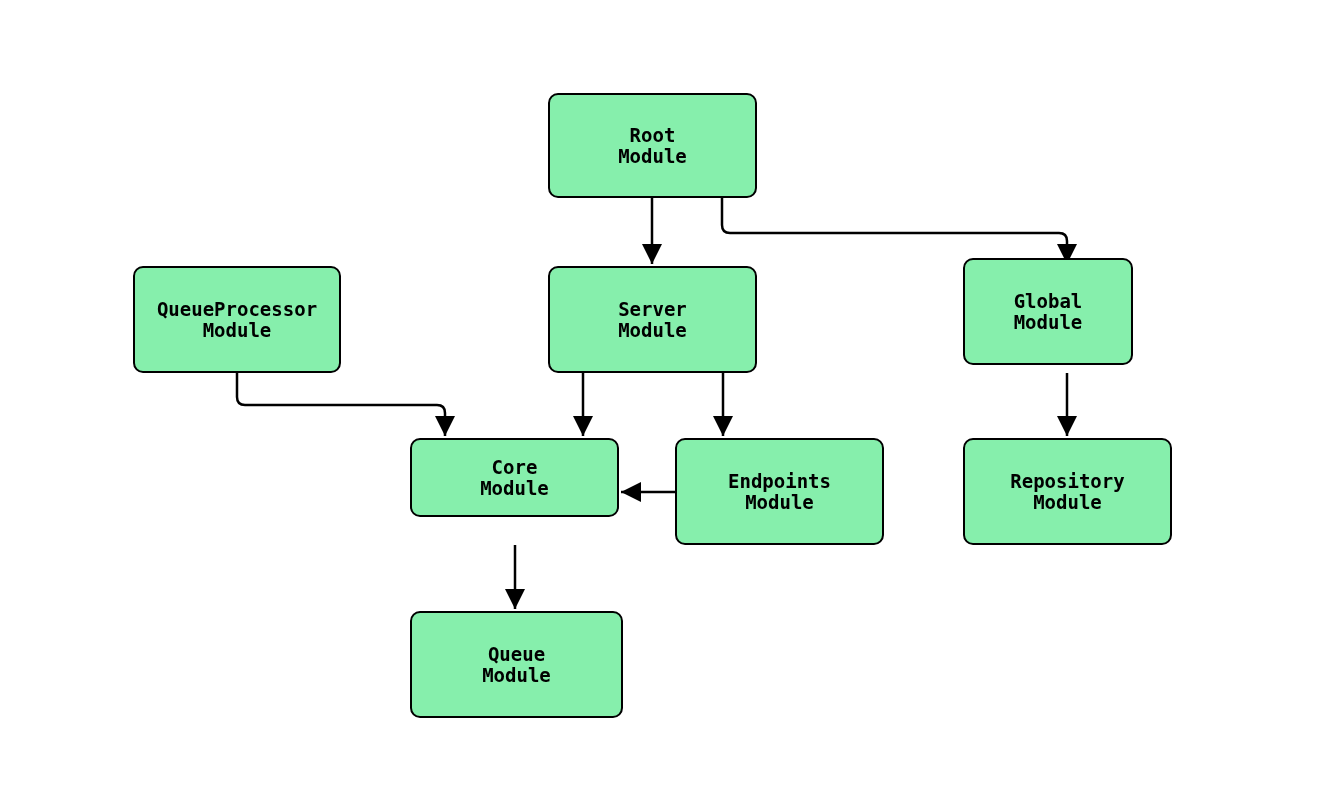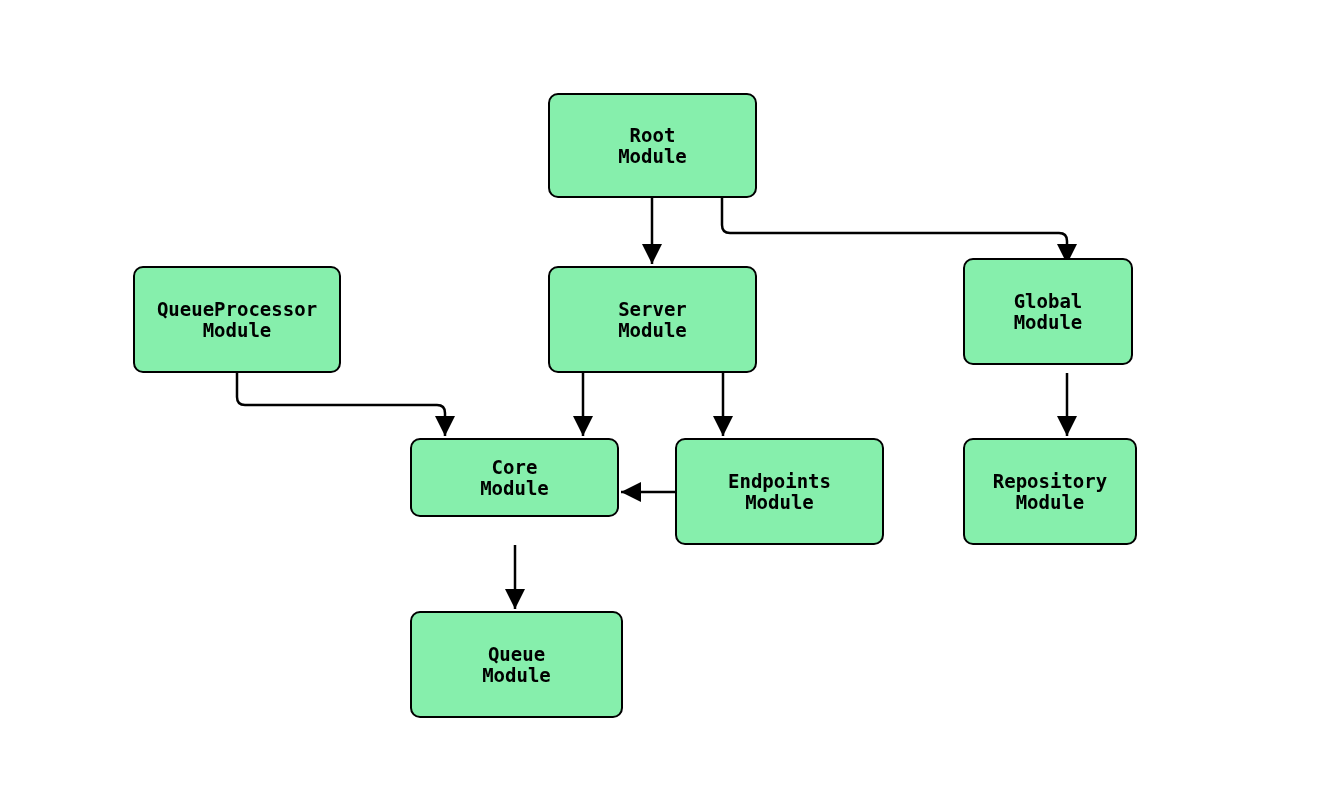--- a/index.html
+++ b/index.html
@@ -45,21 +45,21 @@
     line-height: 21px;
     color: #000000;
   }
   
   #node-root          { left: 548px;  top: 93px;  width: 209px; height: 105px; }
   #node-queueprocessor{ left: 133px;  top: 266px; width: 208px; height: 107px; }
   #node-server        { left: 548px;  top: 266px; width: 209px; height: 107px; }
   #node-global        { left: 963px;  top: 258px; width: 170px; height: 107px; }
   #node-core          { left: 410px;  top: 438px; width: 209px; height: 79px; }
   #node-endpoints     { left: 675px;  top: 438px; width: 209px; height: 107px; }
-  #node-repository    { left: 963px;  top: 438px; width: 174px; height: 107px; }
+  #node-repository    { left: 963px;  top: 438px; width: 209px; height: 107px; }
   #node-queue         { left: 410px;  top: 611px; width: 213px; height: 107px; }
 </style>
 </head>
 <body>
 
 <div id="canvas">
 
   <svg id="edge-layer" viewBox="0 0 1337 809" xmlns="http://www.w3.org/2000/svg">
     <defs>
       <marker id="arrowhead" markerWidth="8.5" markerHeight="8.5" refX="8" refY="4" orient="auto" markerUnits="strokeWidth">

